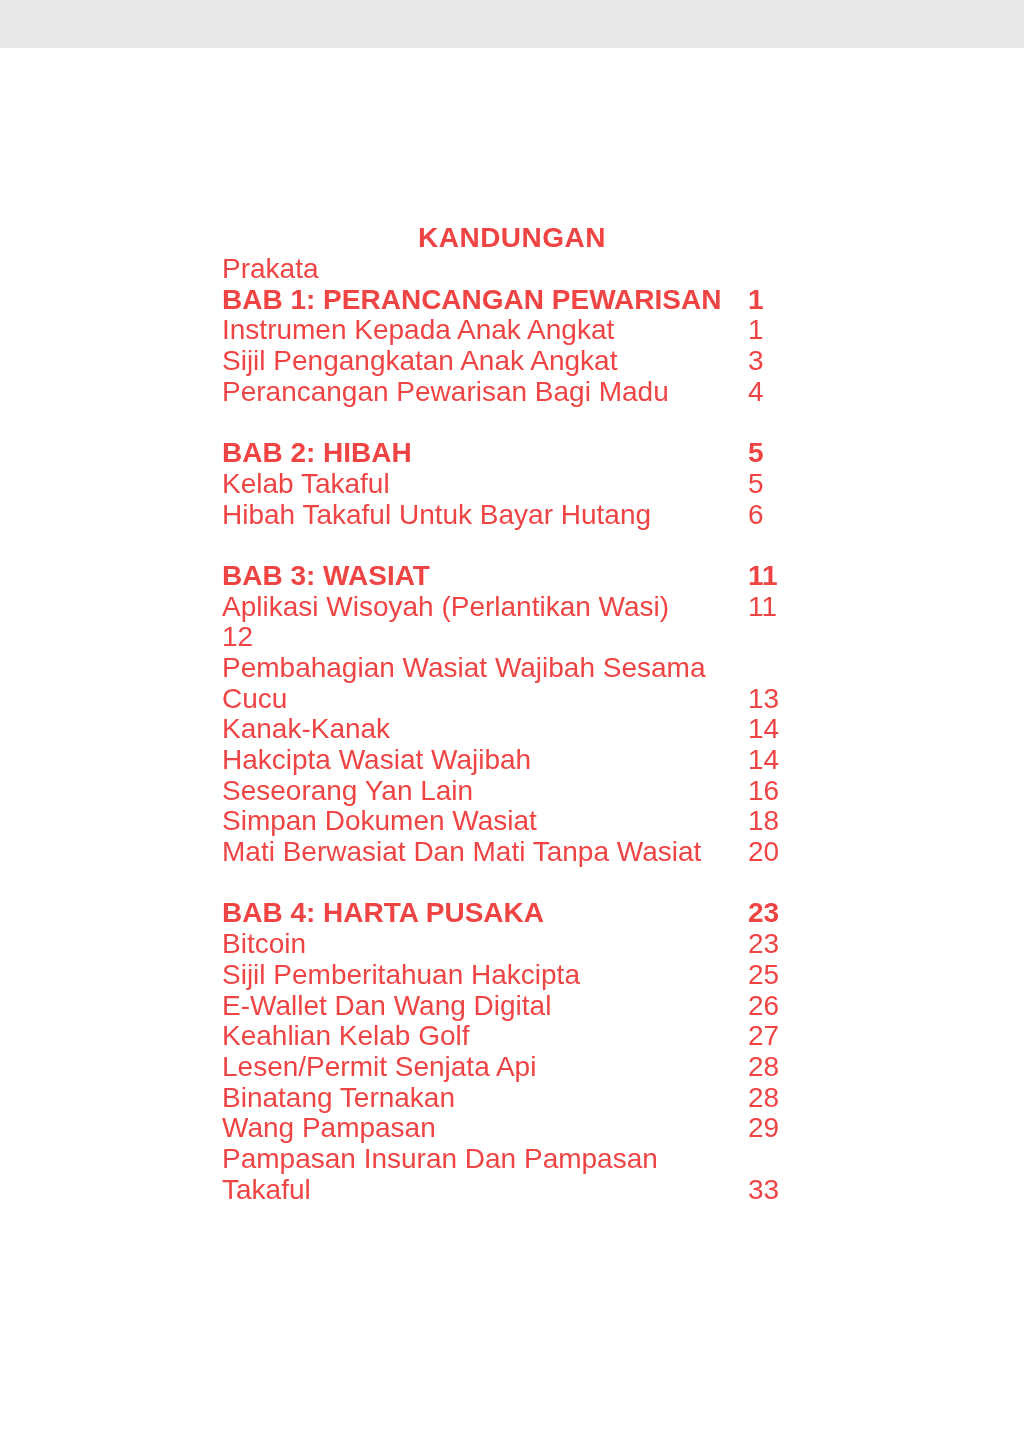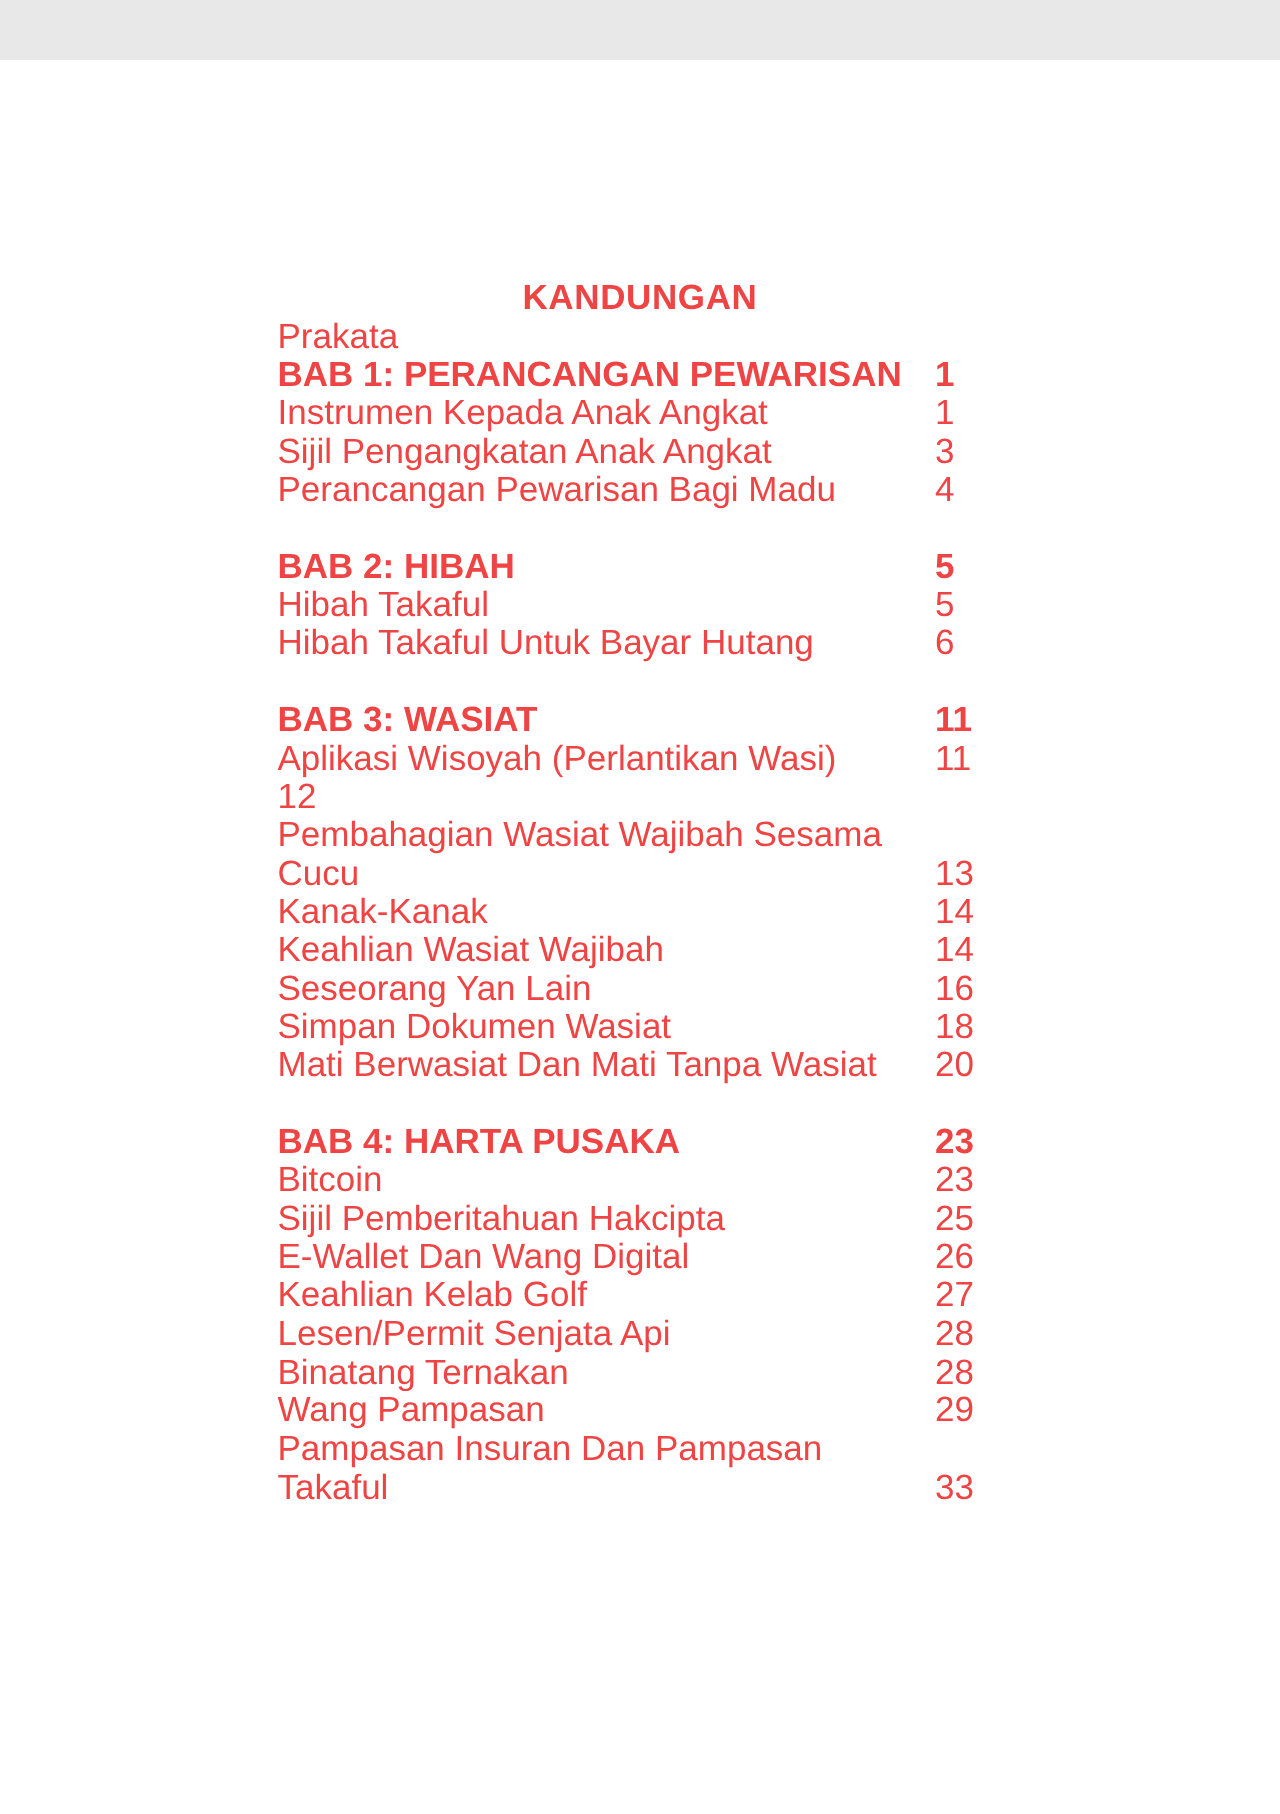--- a/index.html
+++ b/index.html
@@ -27,21 +27,21 @@
   }
   .toc {
     position: absolute;
     top: 206px;
     left: 222px;
     width: 586px;
     font-size: 28px;
   }
   .row {
     display: flex;
-    align-items: flex-end;
+    align-items: center;
     height: 30.7px;
     line-height: 30.7px;
     white-space: nowrap;
   }
   .row.bold { font-weight: 700; }
   .label {
     width: 526px;
     overflow: hidden;
   }
   .pagenum {
@@ -75,21 +75,21 @@
       <div class="row">
         <span class="label"><span>Perancangan Pewarisan Bagi Madu</span></span>
         <span class="pagenum">4</span>
       </div>
       <div class="row"></div>
       <div class="row bold">
         <span class="label"><span>BAB 2: HIBAH</span></span>
         <span class="pagenum">5</span>
       </div>
       <div class="row">
-        <span class="label"><span>Hibah Takaful</span></span>
+        <span class="label"><span>Kelab Takaful</span></span>
         <span class="pagenum">5</span>
       </div>
       <div class="row">
         <span class="label"><span>Hibah Takaful Untuk Bayar Hutang</span></span>
         <span class="pagenum">6</span>
       </div>
       <div class="row"></div>
       <div class="row bold">
         <span class="label"><span>BAB 3: WASIAT</span></span>
         <span class="pagenum">11</span>
@@ -107,21 +107,21 @@
       </div>
       <div class="row">
         <span class="label"><span>Cucu</span></span>
         <span class="pagenum">13</span>
       </div>
       <div class="row">
         <span class="label"><span>Kanak-Kanak</span></span>
         <span class="pagenum">14</span>
       </div>
       <div class="row">
-        <span class="label"><span>Keahlian </span><span class="it">Wasiat Wajibah</span></span>
+        <span class="label"><span>Hakcipta </span><span class="it">Wasiat Wajibah</span></span>
         <span class="pagenum">14</span>
       </div>
       <div class="row">
         <span class="label"><span>Seseorang Yan Lain</span></span>
         <span class="pagenum">16</span>
       </div>
       <div class="row">
         <span class="label"><span>Simpan Dokumen Wasiat</span></span>
         <span class="pagenum">18</span>
       </div>

